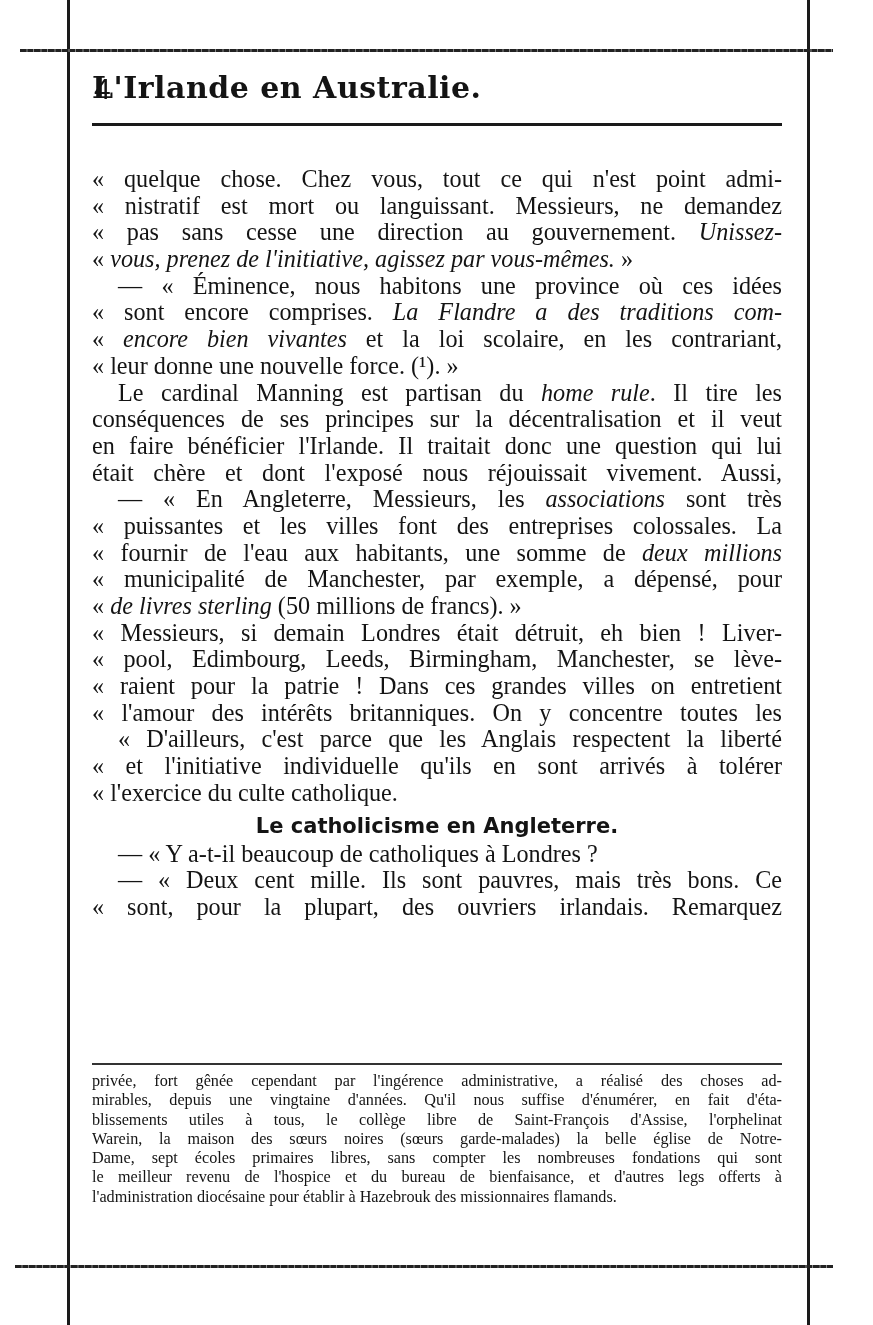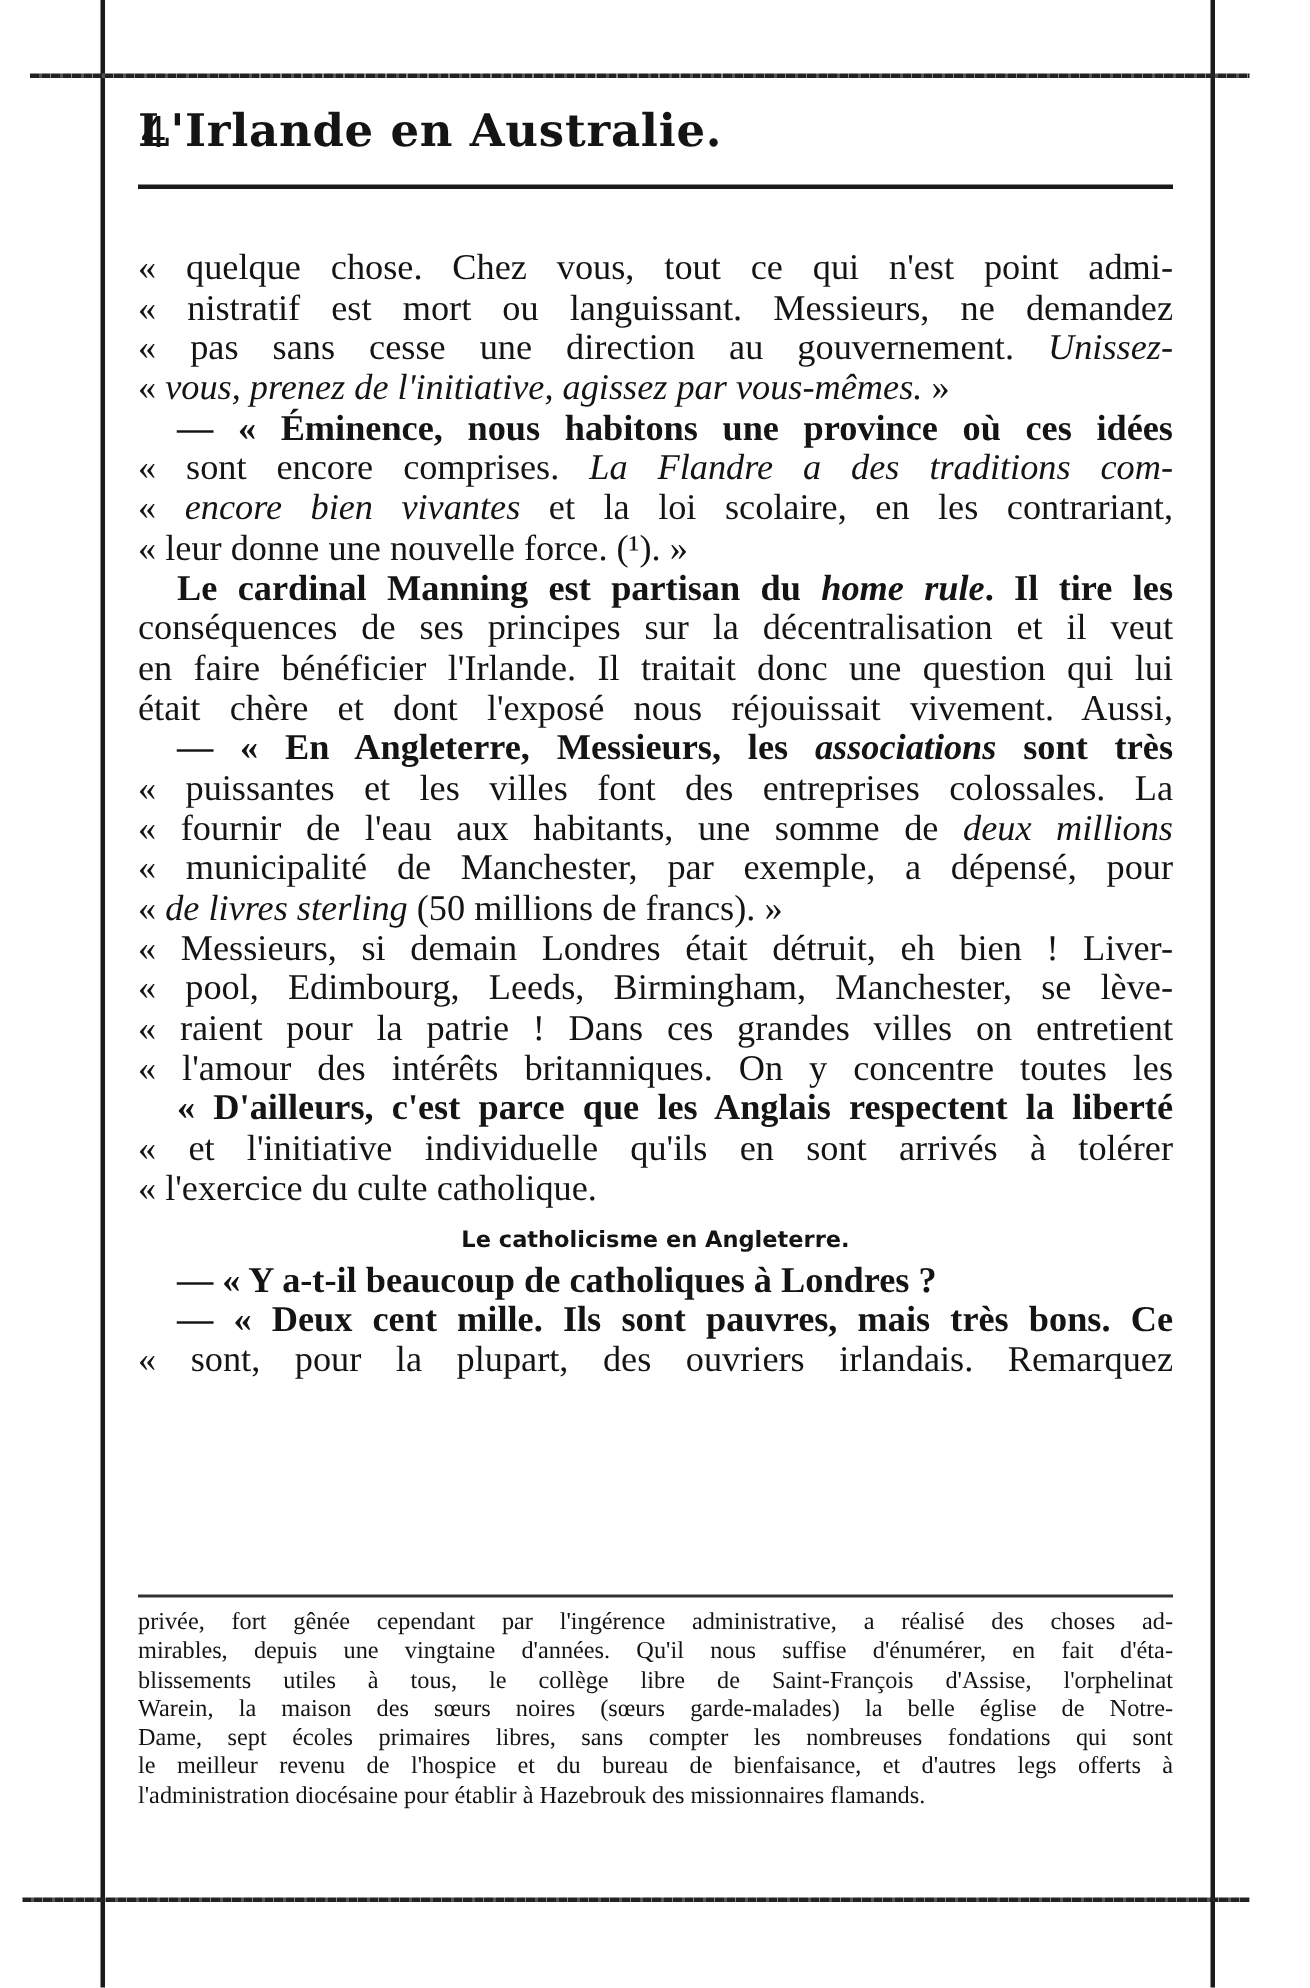--- a/index.html
+++ b/index.html
@@ -19,23 +19,23 @@
   .page-num { position: absolute; left: 2px; top: 2px; font-size: 30px; font-family: "Liberation Sans", sans-serif; }
   .running-title { position: absolute; left: 0; right: 0; top: 0; 
     font-size: 30px; font-weight: bold; letter-spacing: 0.5px; font-family: "DejaVu Serif", serif; }
   .rule { position: absolute; left: 92px; width: 690px; background: #1a1a1a; }
   .rule.head { top: 123px; height: 3px; }
   .rule.foot { top: 1063px; height: 2px; background: #333; }
 
   .body-text { position: absolute; left: 92px; top: 150px; width: 690px; font-size: 24.2px; line-height: 26.7px; margin-top: 16px; }
   .body-text .line { white-space: nowrap; text-align: justify; text-align-last: justify; height: 26.7px; }
   .body-text .line.last { text-align-last: left; }
-  .body-text .line.indent { padding-left: 26px; font-weight: bold; }
+  .body-text .line.indent { padding-left: 26px; }
   .body-text .line.center { text-align: center; text-align-last: center; font-family: "DejaVu Sans", sans-serif;
-    font-weight: bold; font-size: 15px; margin-top: 4px; height: 30px; line-height: 30px; }
+    font-weight: bold; font-size: 21px; margin-top: 4px; height: 30px; line-height: 30px; }
   em { font-style: italic; }
 
   .footnote { position: absolute; left: 92px; top: 1072px; width: 690px; font-size: 16.2px; line-height: 19.3px; }
   .footnote .line { white-space: nowrap; text-align: justify; text-align-last: justify; height: 19.3px; }
   .footnote .line.last { text-align-last: left; }
   .footnote .line.indent { padding-left: 20px; }
 </style>
 </head>
 <body>
 

